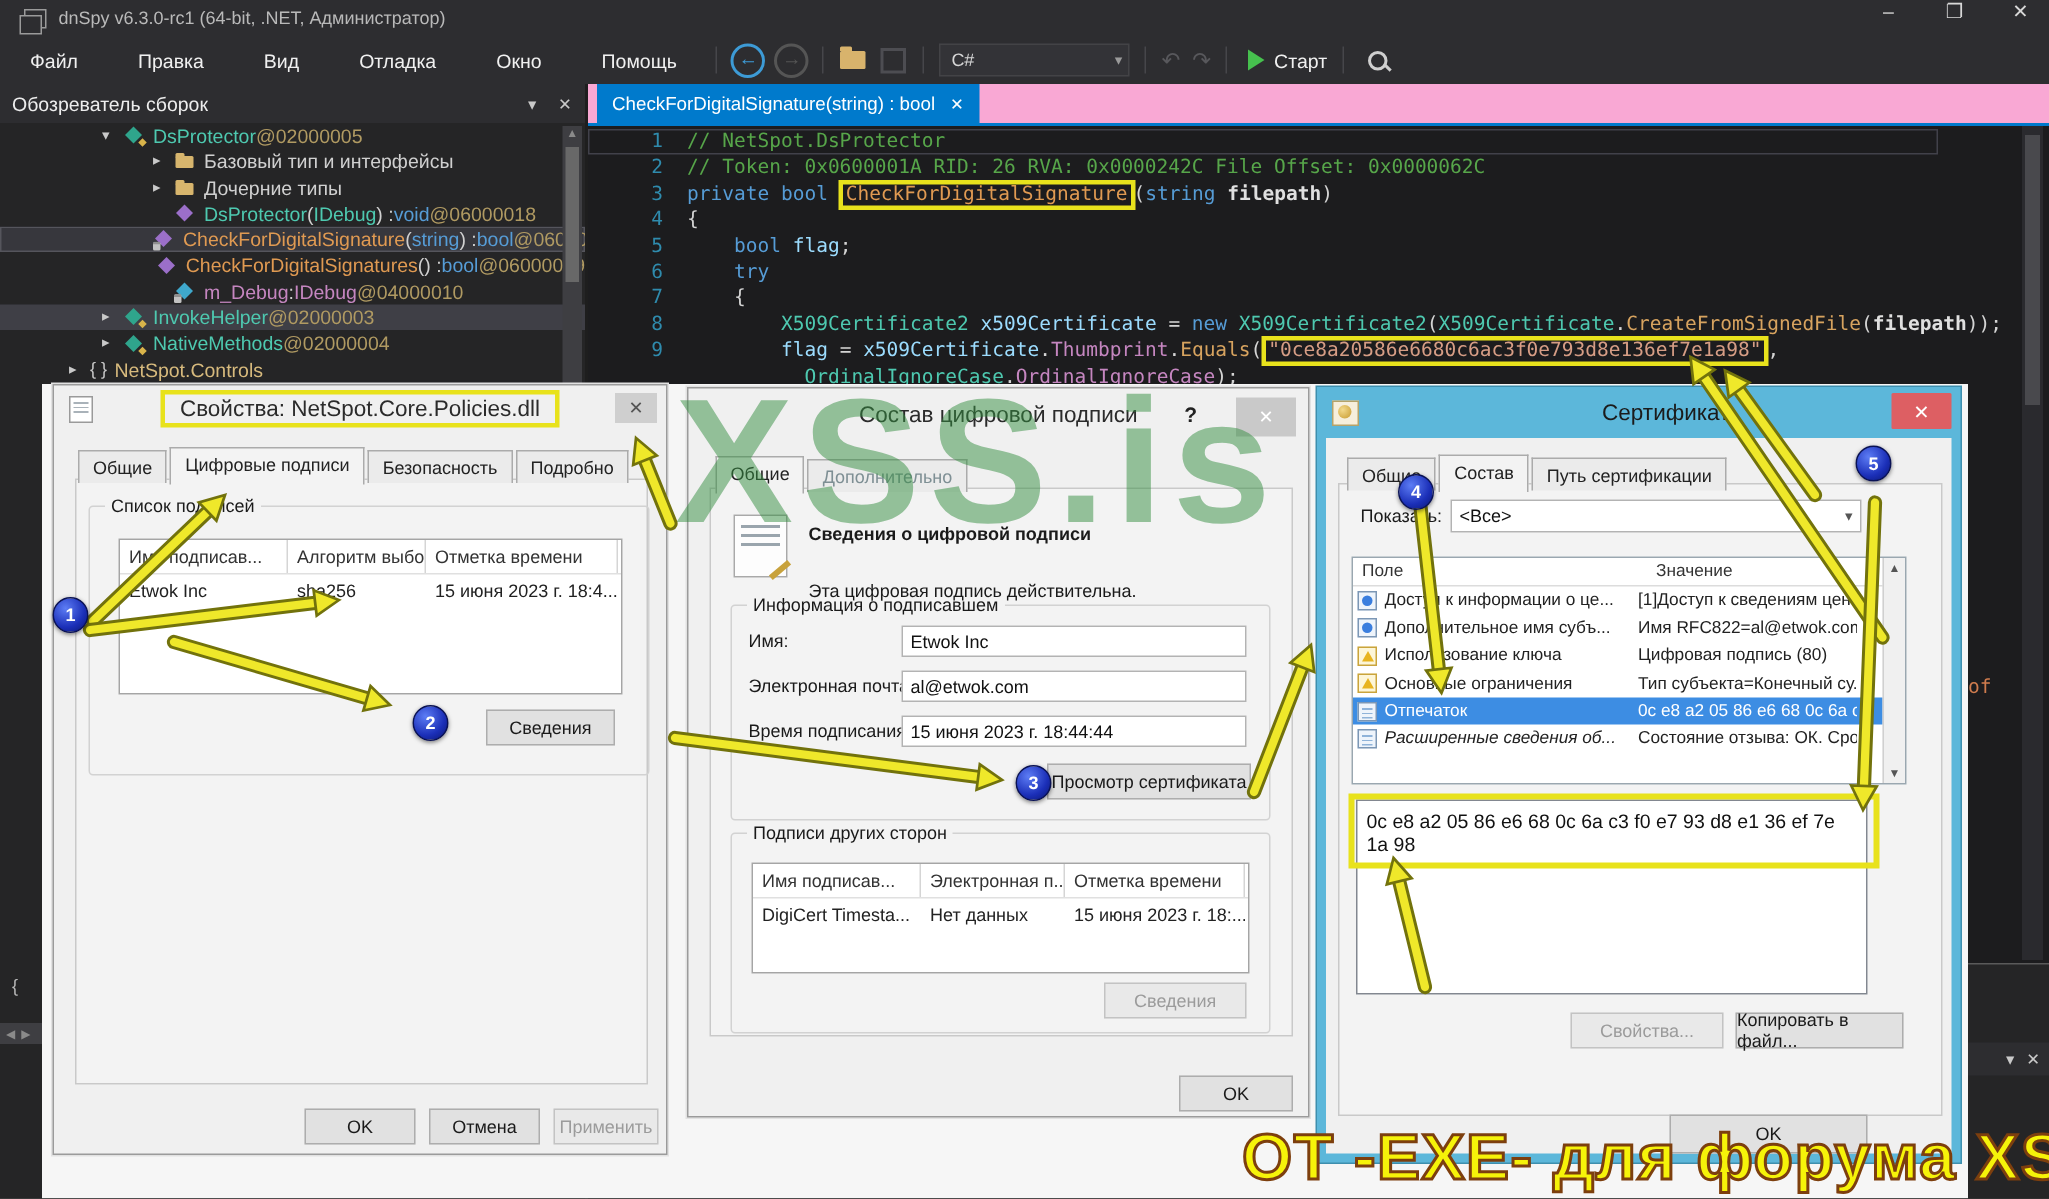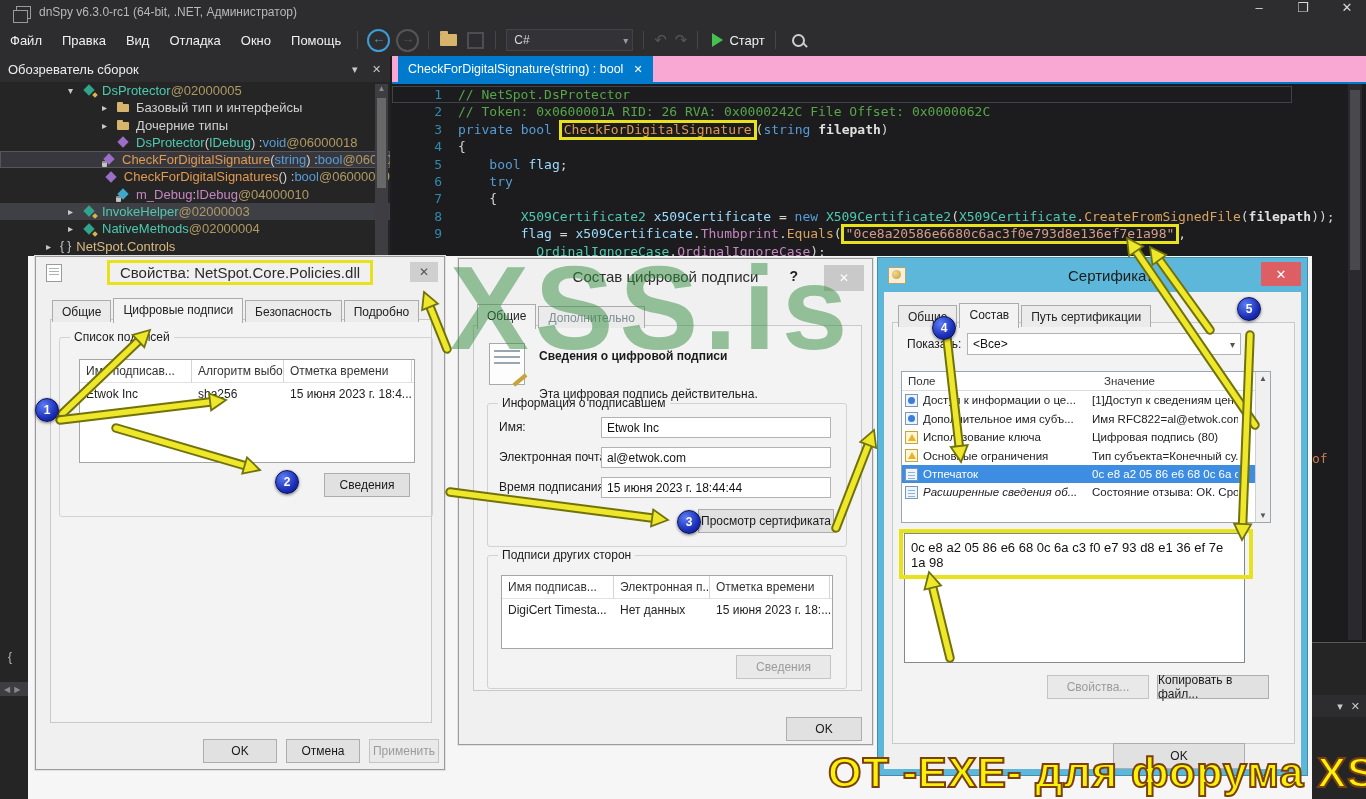--- a/index.html
+++ b/index.html
@@ -6,21 +6,21 @@
   #stage{position:relative;width:1366px;height:799px;overflow:hidden;background:#1e1e1e;
          font-family:"Liberation Sans",sans-serif;}
   
   .titlebar{position:absolute;left:0;top:0;width:1366px;height:24px;background:#2d2d30;color:#b9b9b9;
             font-size:12px;display:flex;align-items:center;}
   .appicon{width:13px;height:11px;border:1px solid #9a9a9a;margin:0 8px 0 16px;position:relative;background:#2d2d30;}
   .appicon::after{content:"";position:absolute;left:-4px;top:3px;width:13px;height:11px;border:1px solid #9a9a9a;background:#2d2d30;}
   .wbtns{position:absolute;right:10px;top:0;display:flex;gap:26px;color:#d8d8d8;font-size:13px;}
   .wbtn{cursor:default;width:18px;text-align:center;}
   .menubar{position:absolute;left:0;top:24px;width:1366px;height:32px;background:#2d2d30;display:flex;align-items:center;color:#f0f0f0;font-size:13px;}
-  .menuitem{padding:0 10px;}
+  .menuitem{padding:0 20px;}
   .tsep{width:1px;height:18px;background:#46464a;margin:0 6px;}
   .navbtn{width:19px;height:19px;border-radius:50%;border:2px solid #3d9bd6;color:#3d9bd6;font-size:13px;line-height:16px;text-align:center;margin:0 3px;}
   .navbtn.dim{border-color:#555;color:#555;}
   .folder-ico{width:17px;height:12px;background:#d8b36c;border-radius:1px;position:relative;margin:0 5px;}
   .folder-ico::before{content:"";position:absolute;left:0;top:-3px;width:8px;height:3px;background:#d8b36c;border-radius:1px 1px 0 0;}
   .save-ico{width:13px;height:13px;border:2px solid #4d4d52;margin:0 5px;}
   .combo-dark{width:118px;height:20px;background:#333337;border:1px solid #434346;color:#d6d6d6;font-size:12px;
               display:flex;align-items:center;padding-left:7px;margin:0 4px;position:relative;}
   .combo-dark .dd{position:absolute;right:4px;color:#9a9a9a;font-size:10px;}
   .ur{color:#58585c;font-size:15px;margin:0 4px;}

